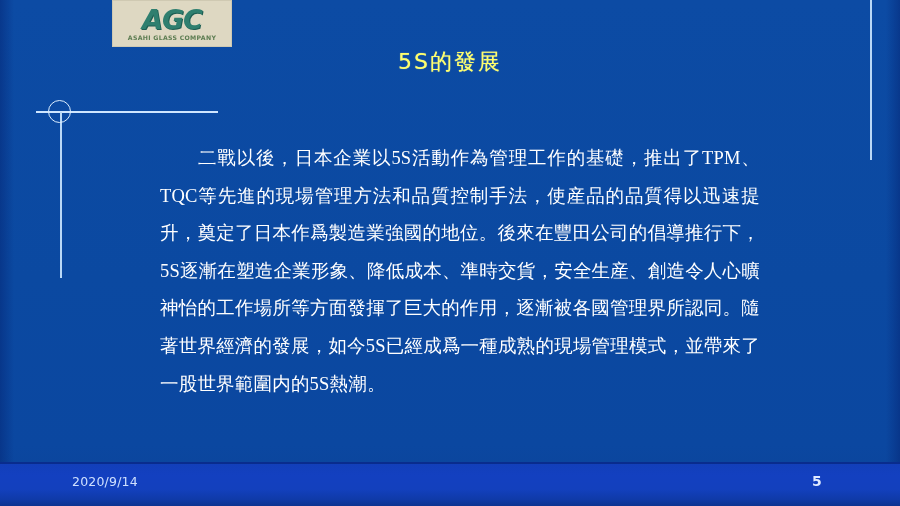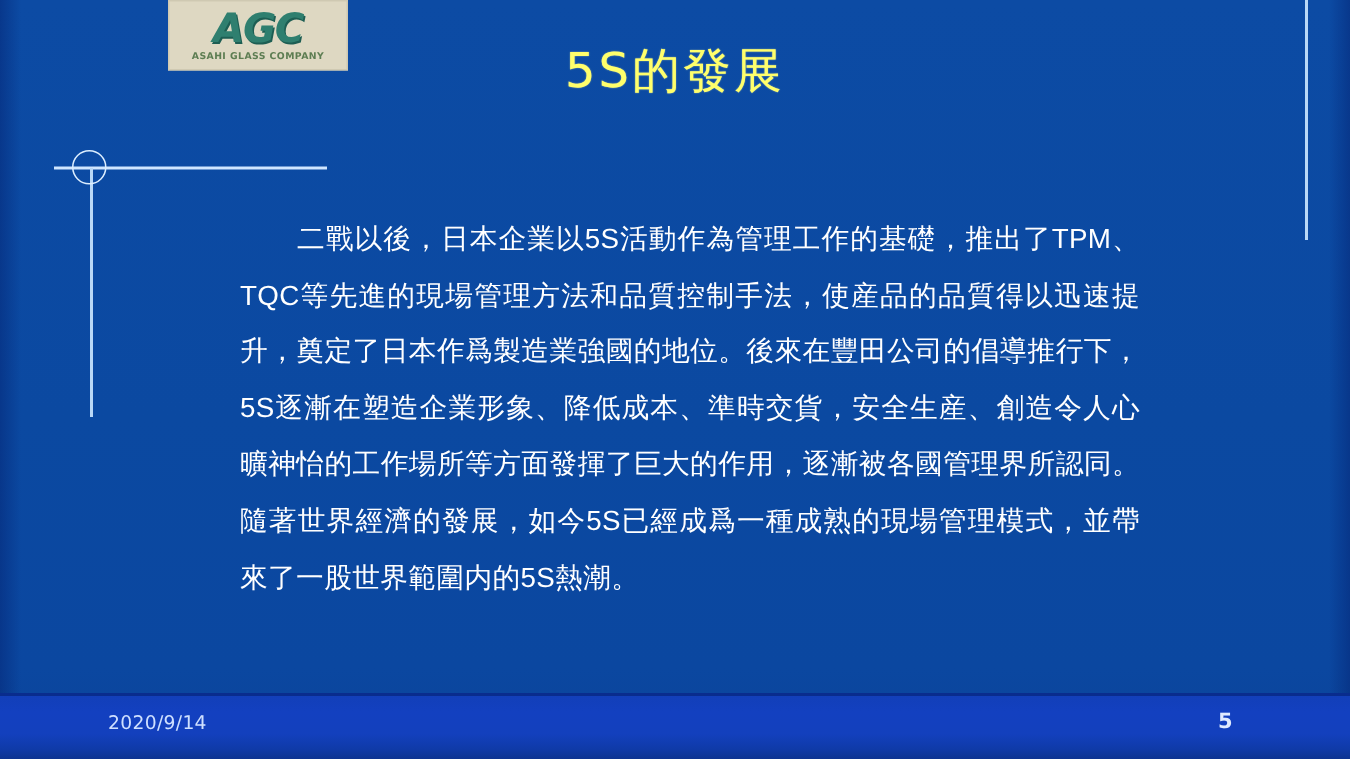--- a/index.html
+++ b/index.html
@@ -91,38 +91,38 @@
   .deco-right-vline {
     position:absolute;
     left:870px; top:0px;
     width:1.6px; height:160px;
     background:#b9d8f7;
   }
 
   
   .title {
     position:absolute;
-    left:0; top:28px;
+    left:0; top:43px;
     width:900px;
     text-align:center;
     font-family:"DejaVu Sans", sans-serif;
-    font-size:32px;
+    font-size:22px;
     line-height:38px;
     font-weight:normal;
     color:#ffff6b;
     letter-spacing:2px;
     text-shadow:0 0 1px rgba(255,255,160,.7);
   }
 
   
   .body-text {
     position:absolute;
     left:160px; top:140px;
     width:600px;
-    font-family:Liberation Sans, sans-serif;
+    font-family:Liberation Serif, serif;
     font-size:18.5px;
     line-height:37.6px;
     color:#ffffff;
     text-align:justify;
     text-justify:inter-ideograph;
     text-indent:38px;
     letter-spacing:.2px;
   }
 
   

